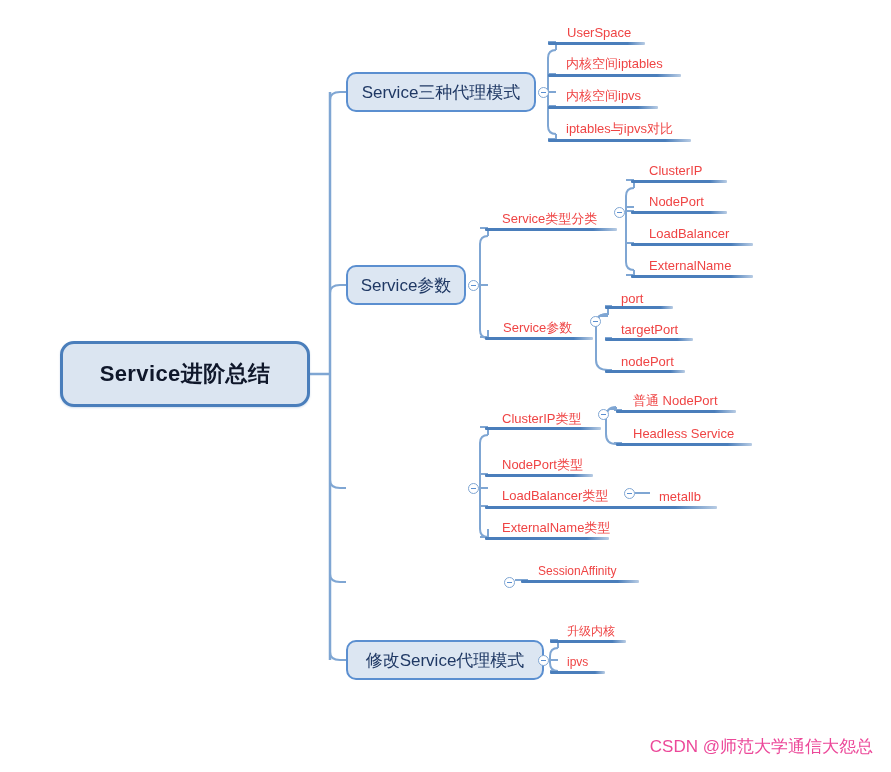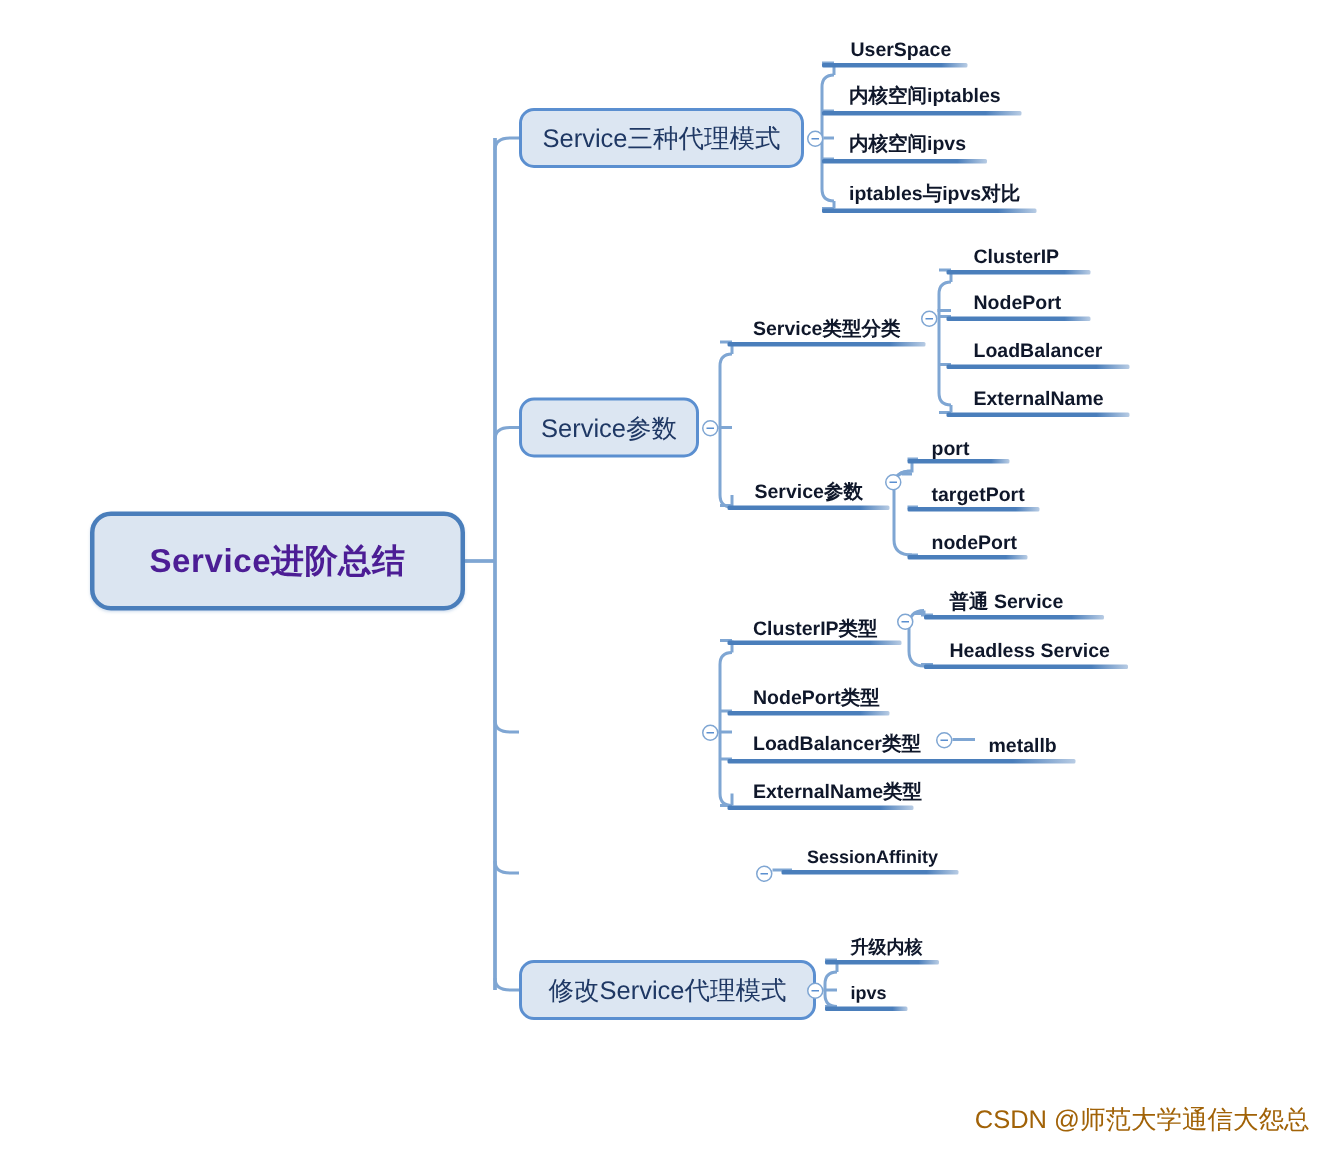--- a/index.html
+++ b/index.html
@@ -30,21 +30,21 @@
   
   .root-node {
     position: absolute;
     box-sizing: border-box;
     background: #dbe5f1;
     border: 3px solid #4a7ebb;
     border-radius: 14px;
     display: flex;
     align-items: center;
     justify-content: center;
-    color: #4c1d95;
+    color: #0f172a;
     font-weight: bold;
     font-size: 22px;
     letter-spacing: 0.4px;
     box-shadow: 0 1px 2px rgba(74,126,187,0.25);
   }
   
   .l1-node {
     position: absolute;
     box-sizing: border-box;
     background: #dce6f2;
@@ -56,25 +56,24 @@
     color: #1f3864;
     font-size: 17px;
     white-space: nowrap;
     padding: 0 8px;
   }
   
   .u-node {
     position: absolute;
     box-sizing: border-box;
     white-space: nowrap;
-    color: #0f172a;
+    color: #ef4444;
     line-height: 1;
     display: flex;
     align-items: flex-end;
-    font-weight: bold;
   }
   .u-node .txt {
     display: inline-block;
     padding: 0 2px 3px 4px;
   }
   .u-line {
     position: absolute;
     height: 3px;
     background: linear-gradient(to right, #4a7ebb 0%, #4a7ebb 82%, #b8cce4 100%);
     border-radius: 1px;
@@ -96,21 +95,21 @@
     top: 4px;
     width: 5px;
     height: 1px;
     background: #5b8fd0;
   }
   
   .watermark {
     position: absolute;
     right: 18px;
     bottom: 14px;
-    color: #a16207;
+    color: #ec4899;
     font-size: 17px;
     white-space: nowrap;
     user-select: none;
   }
 </style>
 </head>
 <body>
 
 <div id="canvas">
 
@@ -269,21 +268,21 @@
 
   <div class="toggle" style="left:468px; top:483px;"></div>
 
   <div class="u-node" style="left:498px; top:408px; height:20px; font-size:13px;align-items:flex-end;">
     <span class="txt">ClusterIP类型</span>
   </div>
   <div class="u-line" style="left:485px; top:427px; width:116px;"></div>
   <div class="toggle" style="left:598px; top:409px;"></div>
 
   <div class="u-node" style="left:629px; top:392px; height:18px; font-size:13px;">
-    <span class="txt">普通 Service</span>
+    <span class="txt">普通 NodePort</span>
   </div>
   <div class="u-line" style="left:616px; top:410px; width:120px;"></div>
 
   <div class="u-node" style="left:629px; top:424px; height:19px; font-size:13px;">
     <span class="txt">Headless Service</span>
   </div>
   <div class="u-line" style="left:616px; top:443px; width:136px;"></div>
 
   <div class="u-node" style="left:498px; top:455px; height:19px; font-size:13px;">
     <span class="txt">NodePort类型</span>

